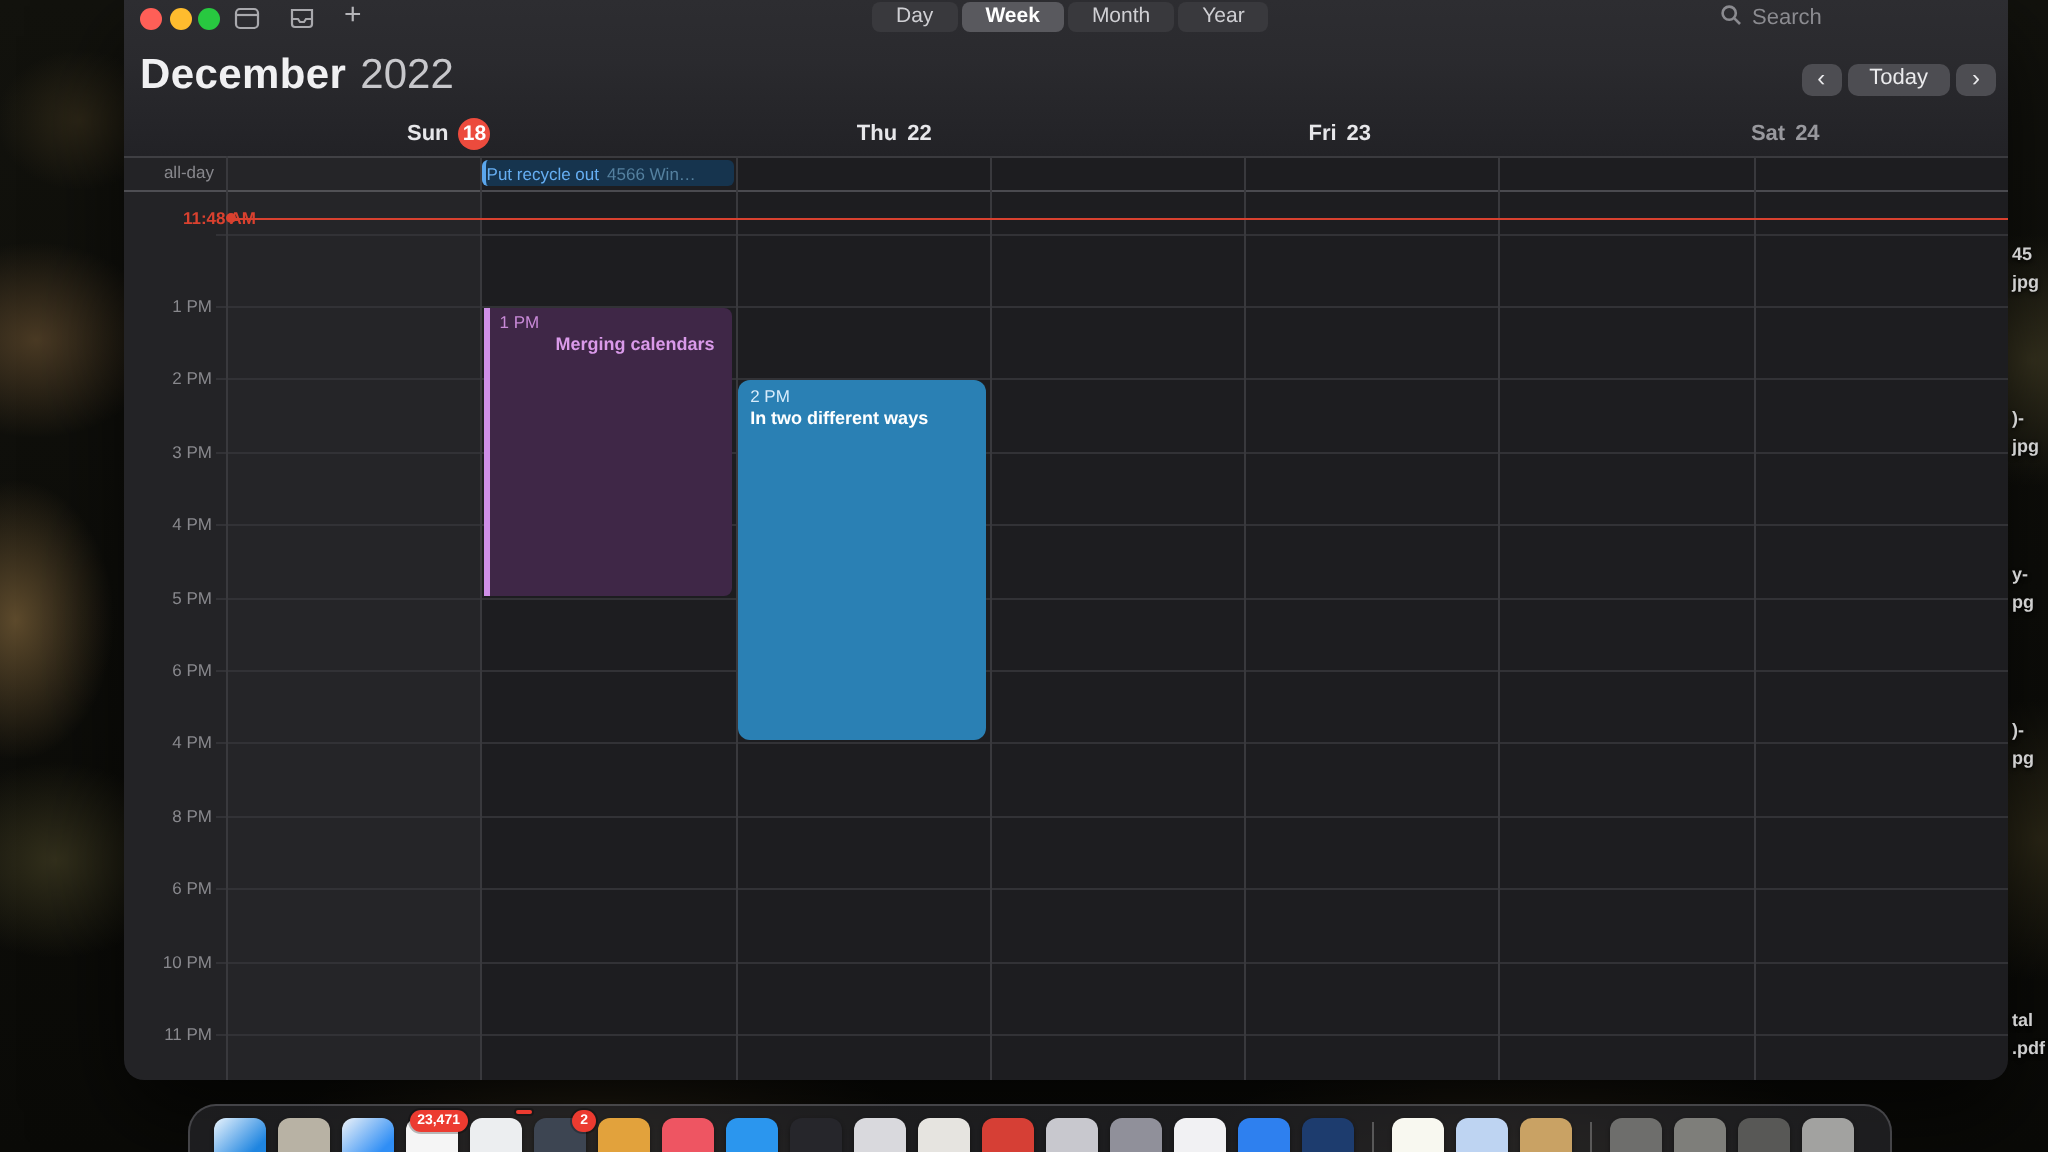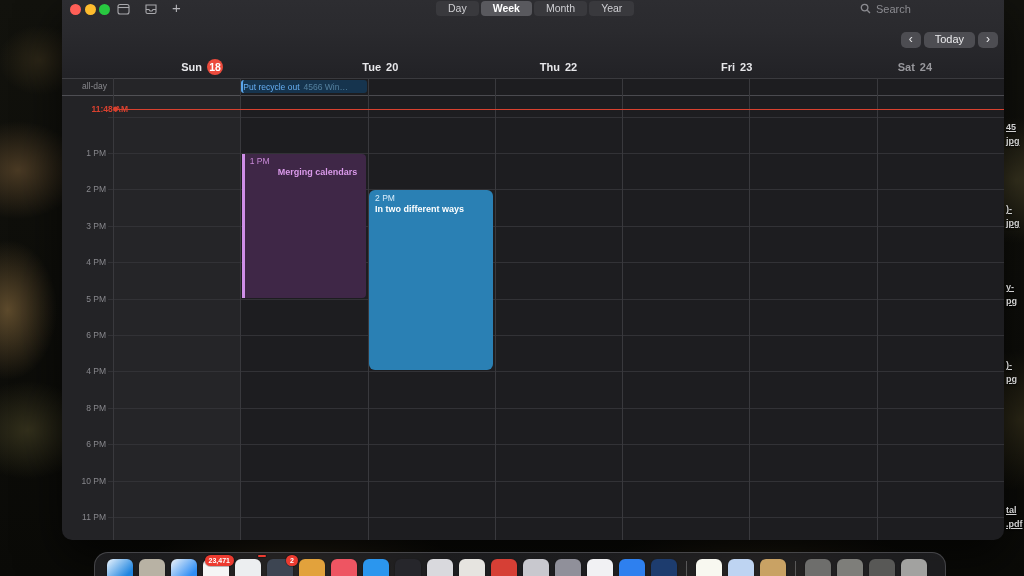--- a/index.html
+++ b/index.html
@@ -90,21 +90,21 @@
   .event .ev-time  { font-size:8.5px; line-height:11px; }
   .event .ev-title { font-size:9px; font-weight:700; line-height:11px; }
 
   .allday-event { position:absolute; height:13px; top:80px; display:flex; align-items:center;
     gap:4px; border-radius:3px; overflow:hidden; white-space:nowrap; padding-right:4px; }
   .allday-event .ad-title { font-size:8.5px; font-weight:400; }
   .allday-event .ad-sub   { font-size:8.5px; }
 
   
   .frag { position:absolute; left:1006px; font-size:9px; color:#cfcfcf; font-weight:600;
-    text-shadow:0 1px 2px rgba(0,0,0,.9);text-decoration:underline; }
+    text-shadow:0 1px 2px rgba(0,0,0,.9); }
 
   
   .dock { position:absolute; left:94px; width:852px; top:552px; height:30px;
     background:rgba(48,48,52,.55); border:1px solid rgba(135,135,140,.38); border-bottom:none;
     border-radius:14px 14px 0 0; }
   .dock-icons { display:flex; gap:6px; padding:6px 0 0 12px; }
   .dock-icon { width:26px; height:26px; border-radius:6px; position:relative; flex:0 0 auto;
     box-shadow:0 1px 2px rgba(0,0,0,.4); }
   .dock-divider { width:1px; height:24px; background:rgba(255,255,255,.25); margin:2px 3px 0; flex:0 0 auto; }
   .dock-badge { position:absolute; top:-4px; right:-5px; background:#ec3b30; color:#fff;
@@ -147,34 +147,34 @@
     <div class="search">
       <span>
         <svg width="11" height="11" viewBox="0 0 11 11" fill="none" stroke="#8b8b90" stroke-width="1.3">
           <circle cx="4.6" cy="4.6" r="3.3"></circle>
             <line x1="7.2" y1="7.2" x2="10" y2="10"></line>
         </svg>
       </span>
       <span>Search</span>
     </div>
 
+    <div class="monthbar">
+      <span class="month-name">December</span>
+      <span class="month-year">2022</span>
+    </div>
     <div class="nav">
       <div class="nav-btn nav-chev">‹</div>
       <div class="nav-btn nav-today">Today</div>
       <div class="nav-btn nav-chev">›</div>
     </div>
 
     <div class="day-headers" id="day-headers">
         <div class="day-head">
           <div class="day-name">Sun</div>
           <div class="day-num today" style="background: rgb(236, 75, 61);">18</div>
-        </div>
-        <div class="day-head">
-          <div class="day-name">Tue</div>
-          <div class="day-num">20</div>
         </div>
         <div class="day-head">
           <div class="day-name">Thu</div>
           <div class="day-num">22</div>
         </div>
         <div class="day-head">
           <div class="day-name">Fri</div>
           <div class="day-num">23</div>
         </div>
         <div class="day-head weekend">

